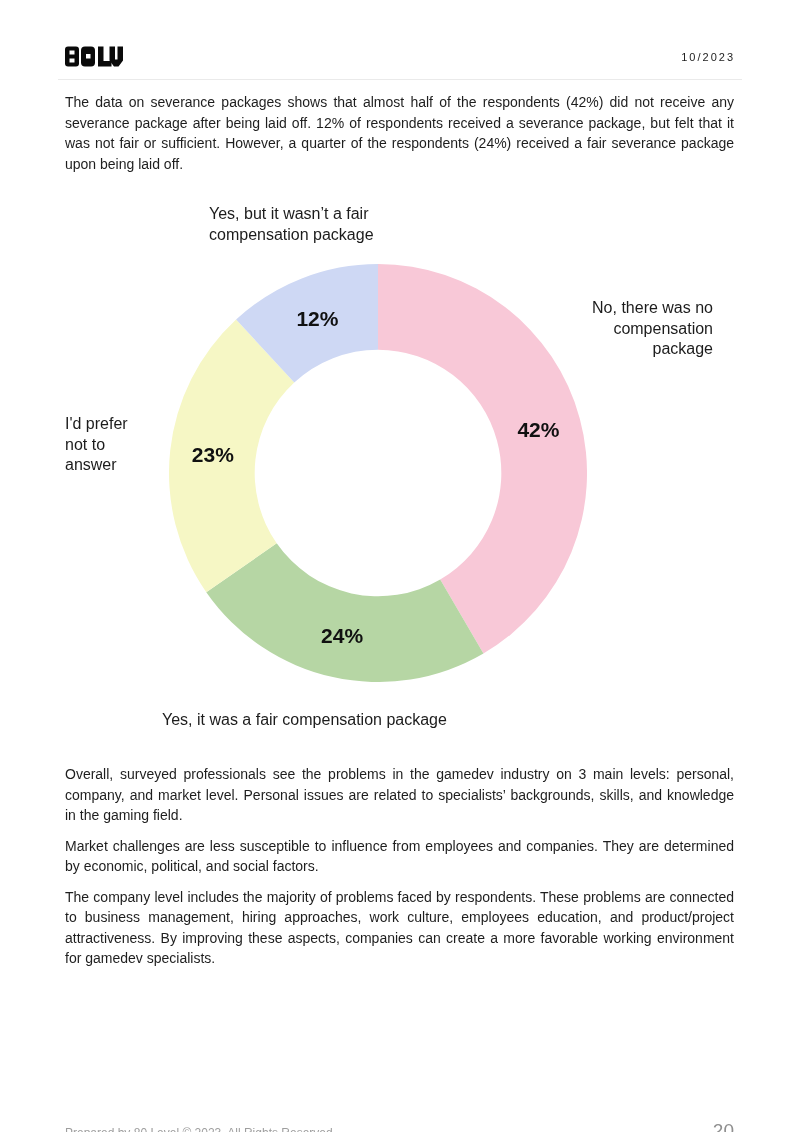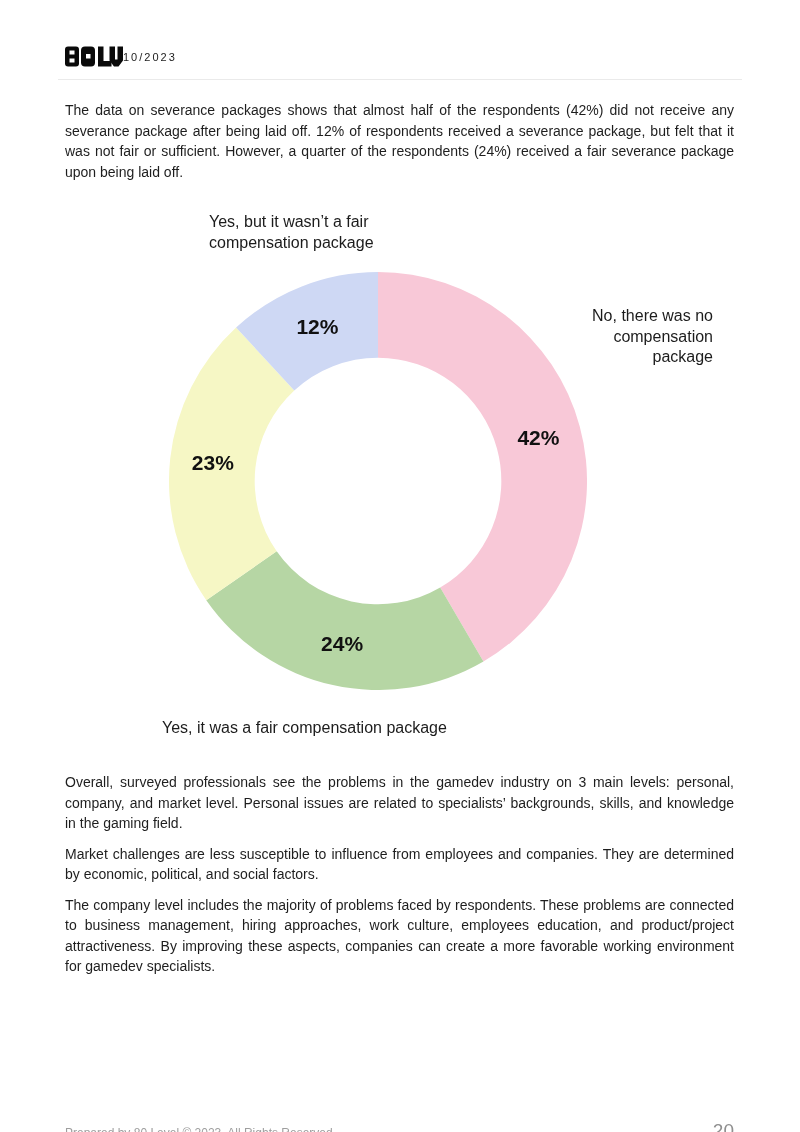--- a/index.html
+++ b/index.html
@@ -9,21 +9,21 @@
     width: 800px;
     height: 1132px;
     background: #ffffff;
     font-family: "Liberation Sans", sans-serif;
     color: #1d1d1d;
     overflow: hidden;
     margin: 0 auto;
   }
   .header {
     display: flex;
-    justify-content: flex-start;
+    justify-content: space-between;
     align-items: center;
     margin: 0 58px;
     padding: 46px 7px 12px 7px;
     border-bottom: 1px solid #eaeaea;
   }
   .logo { line-height: 0; }
   .sr-only {
     position: absolute; width: 1px; height: 1px;
     overflow: hidden; clip: rect(0 0 0 0); white-space: nowrap;
   }
@@ -32,21 +32,21 @@
     letter-spacing: 2px;
     color: #1c1c1c;
   }
   .body-text {
     margin: 0 66px 0 65px;
     font-size: 14px;
     line-height: 20.5px;
     text-align: justify;
     color: #1e1e1e;
   }
-  .intro { margin-top: 20px; }
+  .intro { margin-top: 12px; }
   .heading {
     margin: 33px 65px 0 65px;
     font-size: 15px;
     font-weight: bold;
     letter-spacing: 0.2px;
     color: #0d0d0d;
   }
   .chart-area {
     position: relative;
     height: 560px;
@@ -106,20 +106,21 @@
     </div>
     <div class="date">10/2023</div>
   </div>
 
   <p class="body-text intro">The data on severance packages shows that almost half of the respondents (42%) did not receive any severance package after being laid off. 12% of respondents received a severance package, but felt that it was not fair or sufficient. However, a quarter of the respondents (24%) received a fair severance package upon being laid off.</p>
 
 
   <div class="chart-area">
     <div class="chart-label label-top">Yes, but it wasn’t a fair compensation package</div>
     <div class="chart-label label-right">No, there was no compensation package</div>
+    <div class="chart-label label-left">I'd prefer not to answer</div>
     <div class="chart-label label-bottom">Yes, it was a fair compensation package</div>
     <svg class="donut-svg" width="418" height="418" viewBox="0 0 418 418">
         <path d="M209.00 0.00 A209 209 0 0 1 314.44 389.46 L271.21 315.47 A123.31 123.31 0 0 0 209.00 85.69 Z" fill="#f8c8d7"></path>
         <text x="369.4" y="173.1" text-anchor="middle" class="pct-label">42%</text>
         <path d="M314.44 389.46 A209 209 0 0 1 37.28 328.14 L107.69 279.29 A123.31 123.31 0 0 0 271.21 315.47 Z" fill="#b6d6a4"></path>
         <text x="173.1" y="378.7" text-anchor="middle" class="pct-label">24%</text>
         <path d="M37.28 328.14 A209 209 0 0 1 67.07 55.58 L125.26 118.48 A123.31 123.31 0 0 0 107.69 279.29 Z" fill="#f6f7c5"></path>
         <text x="43.8" y="198.4" text-anchor="middle" class="pct-label">23%</text>
         <path d="M67.07 55.58 A209 209 0 0 1 209.00 0.00 L209.00 85.69 A123.31 123.31 0 0 0 125.26 118.48 Z" fill="#ced8f4"></path>
         <text x="148.4" y="61.8" text-anchor="middle" class="pct-label">12%</text>

